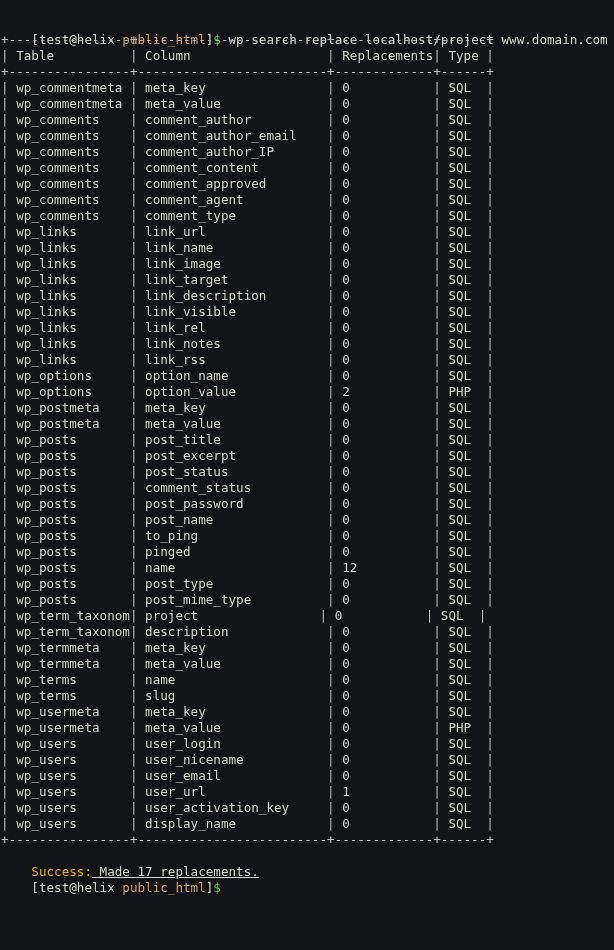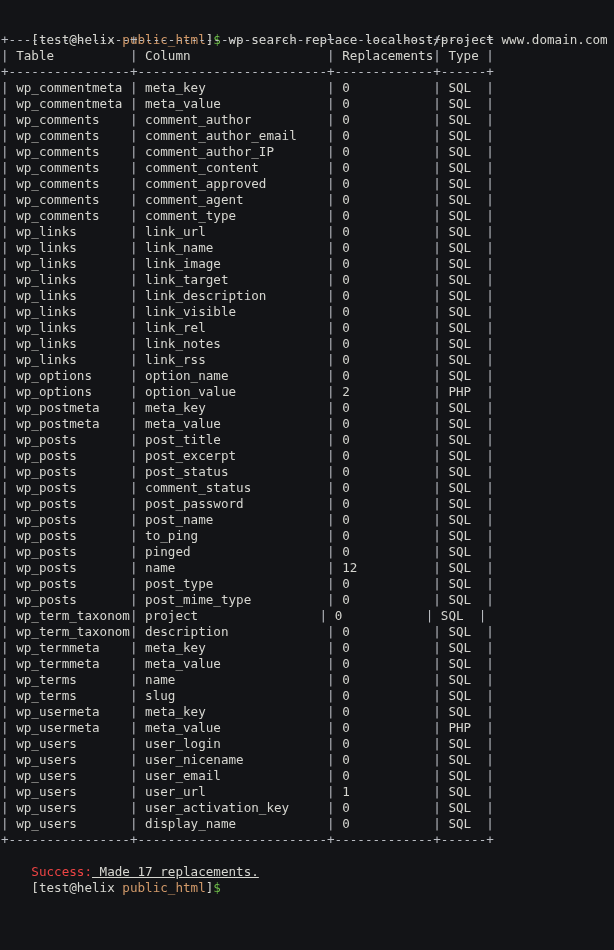--- a/index.html
+++ b/index.html
@@ -33,21 +33,21 @@
   .pipe {
     color: #b9bcc2;
   }
   .cell {
     color: #d6d6d0;
   }
   .prompt-user { color: #d6d6d0; }
   .prompt-path { color: #d29a6a; }
   .prompt-sigil { color: #6fbf4a; }
   .cmd { color: #d6d6d0; }
-  .success-tag { color: #ef4444; }
+  .success-tag { color: #eab308; }
   .success-msg { color: #d6d6d0; text-decoration: underline; }
 </style>
 </head>
 <body>
 
 <div id="terminal">
 
   <div class="line">
     <span class="prompt-user">[test@helix </span><span class="prompt-path">public_html</span><span class="prompt-user">]</span><span class="prompt-sigil">$</span><span class="cmd"> wp search-replace localhost/project www.domain.com</span>
   </div>

